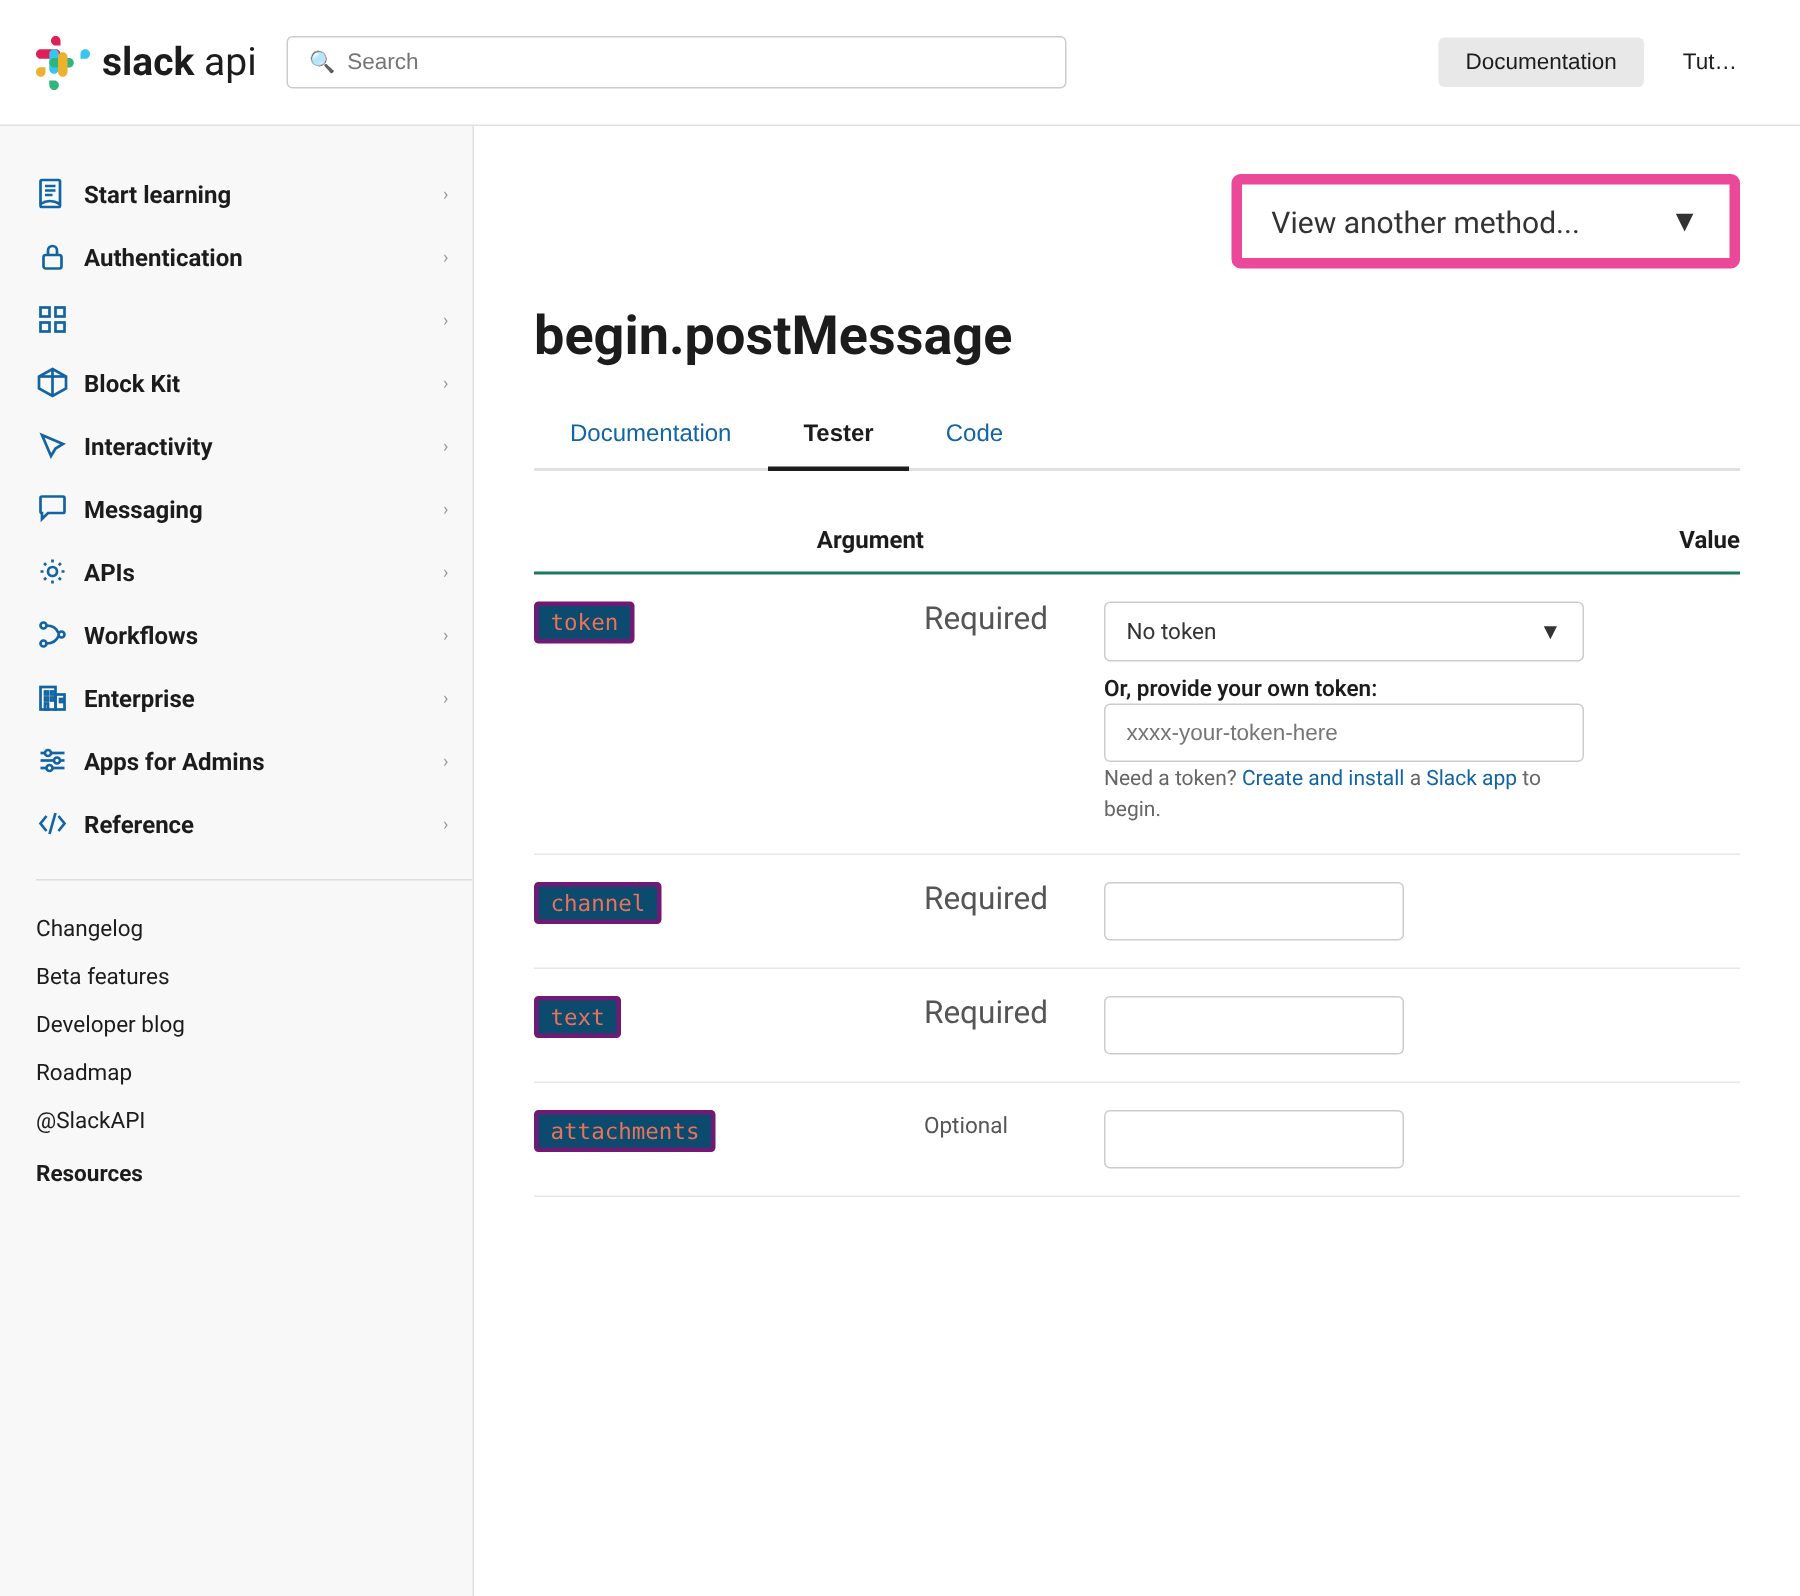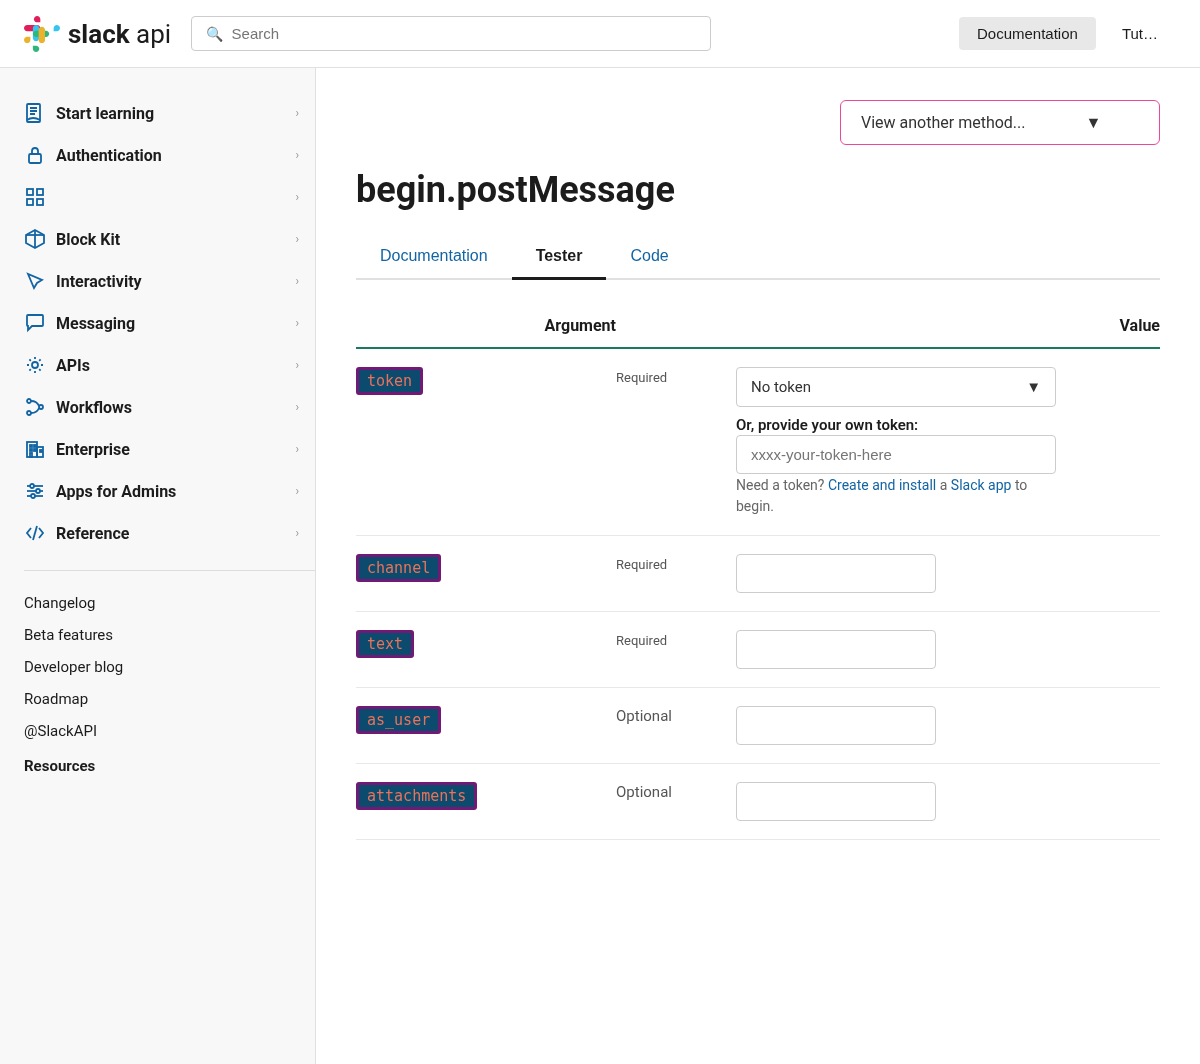--- a/index.html
+++ b/index.html
@@ -5,21 +5,21 @@
     * { box-sizing: border-box; margin: 0; padding: 0; }
     body { font-family: -apple-system, BlinkMacSystemFont, 'Segoe UI', Roboto, sans-serif; background: #f8f8f8; color: #333; }
 
     
     .header {
       background: #fff;
       border-bottom: 1px solid #e0e0e0;
       display: flex;
       align-items: center;
       padding: 0 24px;
-      height: 68px;
+      height: 84px;
       gap: 20px;
     }
     .logo-area {
       display: flex;
       align-items: center;
       gap: 8px;
       text-decoration: none;
     }
     .logo-icon {
       width: 36px;
@@ -125,24 +125,24 @@
       padding: 32px 40px;
       background: #fff;
       overflow-y: auto;
     }
     .method-selector-row {
       display: flex;
       justify-content: flex-end;
       margin-bottom: 24px;
     }
     .method-selector {
-      border: 1px solid #ec4899;
+      border: 7px solid #ec4899;
       border-radius: 6px;
       padding: 12px 20px;
-      font-size: 16px;
+      font-size: 20px;
       background: #fff;
       cursor: pointer;
       display: flex;
       align-items: center;
       gap: 60px;
       min-width: 320px;
       justify-content: flex-start;
     }
     .method-title {
       font-size: 36px;
@@ -199,21 +199,21 @@
     .arg-tag {
       display: inline-block;
       border: 3px solid #701a75;
       color: #e8735a;
       border-radius: 3px;
       padding: 2px 8px;
       font-size: 15px;
       font-family: monospace;
       background: #0c4a6e;
     }
-    .required-label { font-size: 13px; color: #555; }
+    .required-label { font-size: 21px; color: #555; }
     .optional-label { font-size: 15px; color: #555; }
 
     
     .token-dropdown {
       display: flex;
       align-items: center;
       justify-content: space-between;
       border: 1px solid #ccc;
       border-radius: 4px;
       padding: 10px 14px;
@@ -504,31 +504,20 @@
             <span class="arg-tag">text</span>
           </td>
           <td>
             <span class="required-label">Required</span>
           </td>
           <td>
             <input class="value-input" type="text" style="">
           </td>
         </tr>
 
-        <tr>
-          <td>
-            <span class="arg-tag">as_user</span>
-          </td>
-          <td>
-            <span class="optional-label">Optional</span>
-          </td>
-          <td>
-            <input class="value-input" type="text" style="">
-          </td>
-        </tr>
 
         <tr>
           <td>
             <span class="arg-tag">attachments</span>
           </td>
           <td>
             <span class="optional-label">Optional</span>
           </td>
           <td>
             <input class="value-input" type="text" style="">

